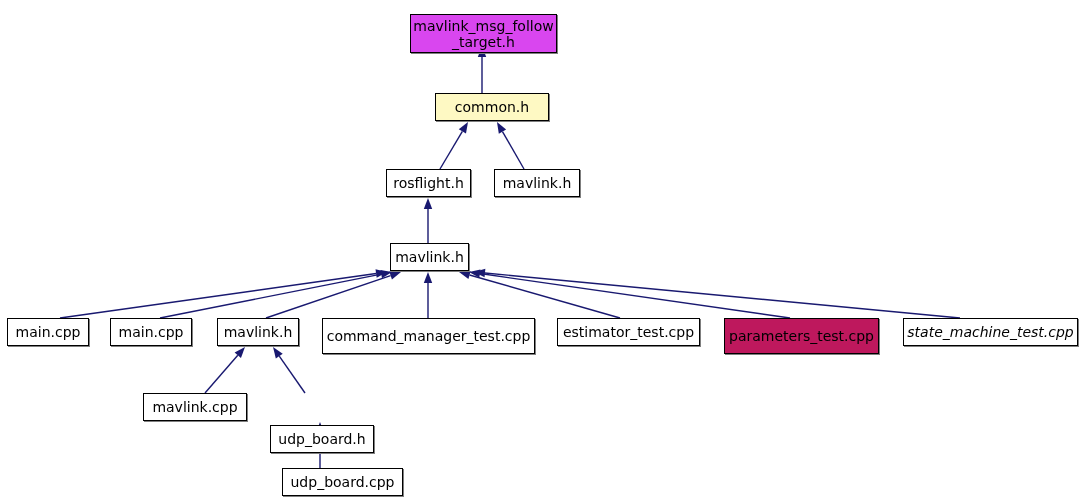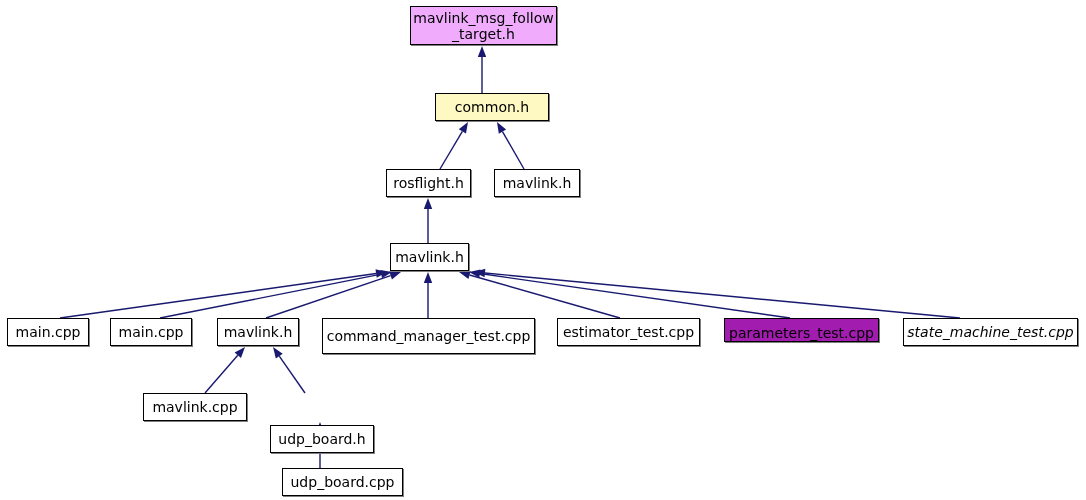--- a/index.html
+++ b/index.html
@@ -76,30 +76,30 @@
       <line x1="960" y1="318" x2="484.9510559723372" y2="273.0365197010854" stroke="#191970" stroke-width="1.4"></line>
       <polygon points="474,272 485.34681804002435,268.8552074207385 484.55529390465006,277.2178319814323" fill="#191970"></polygon>
       <line x1="205" y1="393" x2="237.78203413582736" y2="355.3006607437986" stroke="#191970" stroke-width="1.4"></line>
       <polygon points="245,347 240.95137732891408,358.05661134648267 234.61269094274064,352.5447101411145" fill="#191970"></polygon>
       <line x1="305" y1="393" x2="279.2817093701846" y2="356.0299572196404" stroke="#191970" stroke-width="1.4"></line>
       <polygon points="273,347 282.72951121768364,353.63148636920624 275.8339075226856,358.4284280700745" fill="#191970"></polygon>
       <line x1="320" y1="468" x2="320" y2="433" stroke="#191970" stroke-width="1.4"></line>
       <polygon points="320,422 324.2,433 315.8,433" fill="#191970"></polygon>
     </svg>
   <div id="node-layer">
-      <div class="node root" style="left: 410px; top: 6px; width: 147px; height: 39px; background: #f0abfc; border-color: rgb(0, 0, 0);"><span class="node-label">mavlink_msg_follow
+      <div class="node root" style="left: 410px; top: 14px; width: 147px; height: 39px; background: #d946ef; border-color: rgb(0, 0, 0);"><span class="node-label">mavlink_msg_follow
 _target.h</span></div>
       <div class="node" style="left: 435px; top: 93px; width: 114px; height: 28px; background: #fef9c3; border-color: rgb(0, 0, 0);"><span class="node-label">common.h</span></div>
       <div class="node" style="left: 386px; top: 169px; width: 85px; height: 28px; background: rgb(255, 255, 255); border-color: rgb(0, 0, 0);"><span class="node-label">rosflight.h</span></div>
       <div class="node" style="left: 494px; top: 169px; width: 86px; height: 28px; background: rgb(255, 255, 255); border-color: rgb(0, 0, 0);"><span class="node-label">mavlink.h</span></div>
       <div class="node" style="left: 390px; top: 243px; width: 79px; height: 28px; background: rgb(255, 255, 255); border-color: rgb(0, 0, 0);"><span class="node-label">mavlink.h</span></div>
       <div class="node" style="left: 7px; top: 318px; width: 82px; height: 28px; background: rgb(255, 255, 255); border-color: rgb(0, 0, 0);"><span class="node-label">main.cpp</span></div>
       <div class="node" style="left: 110px; top: 318px; width: 82px; height: 28px; background: rgb(255, 255, 255); border-color: rgb(0, 0, 0);"><span class="node-label">main.cpp</span></div>
       <div class="node" style="left: 217px; top: 318px; width: 82px; height: 28px; background: rgb(255, 255, 255); border-color: rgb(0, 0, 0);"><span class="node-label">mavlink.h</span></div>
       <div class="node" style="left: 322px; top: 318px; width: 213px; height: 36px; background: rgb(255, 255, 255); border-color: rgb(0, 0, 0);"><span class="node-label">command_manager_test.cpp</span></div>
       <div class="node" style="left: 557px; top: 318px; width: 143px; height: 28px; background: rgb(255, 255, 255); border-color: rgb(0, 0, 0);"><span class="node-label">estimator_test.cpp</span></div>
-      <div class="node" style="left: 724px; top: 318px; width: 155px; height: 24px; background: #a21caf; border-color: rgb(0, 0, 0); align-items: flex-end;"><span class="node-label">parameters_test.cpp</span></div>
+      <div class="node" style="left: 724px; top: 318px; width: 155px; height: 36px; background: #be185d; border-color: rgb(0, 0, 0);"><span class="node-label">parameters_test.cpp</span></div>
       <div class="node" style="left: 903px; top: 318px; width: 175px; height: 28px; background: rgb(255, 255, 255); border-color: rgb(0, 0, 0); font-style: italic;"><span class="node-label">state_machine_test.cpp</span></div>
       <div class="node" style="left: 143px; top: 393px; width: 104px; height: 28px; background: rgb(255, 255, 255); border-color: rgb(0, 0, 0);"><span class="node-label">mavlink.cpp</span></div>
       <div class="node" style="left: 270px; top: 393px; width: 104px; height: 28px; background: rgb(255, 255, 255); border-color: rgb(0, 0, 0); margin-top: 32px;"><span class="node-label">udp_board.h</span></div>
       <div class="node" style="left: 260px; top: 468px; width: 121px; height: 28px; background: rgb(255, 255, 255); border-color: rgb(0, 0, 0); margin-left: 22px;"><span class="node-label">udp_board.cpp</span></div>
     </div>
 </div>
 
 </body></html>

